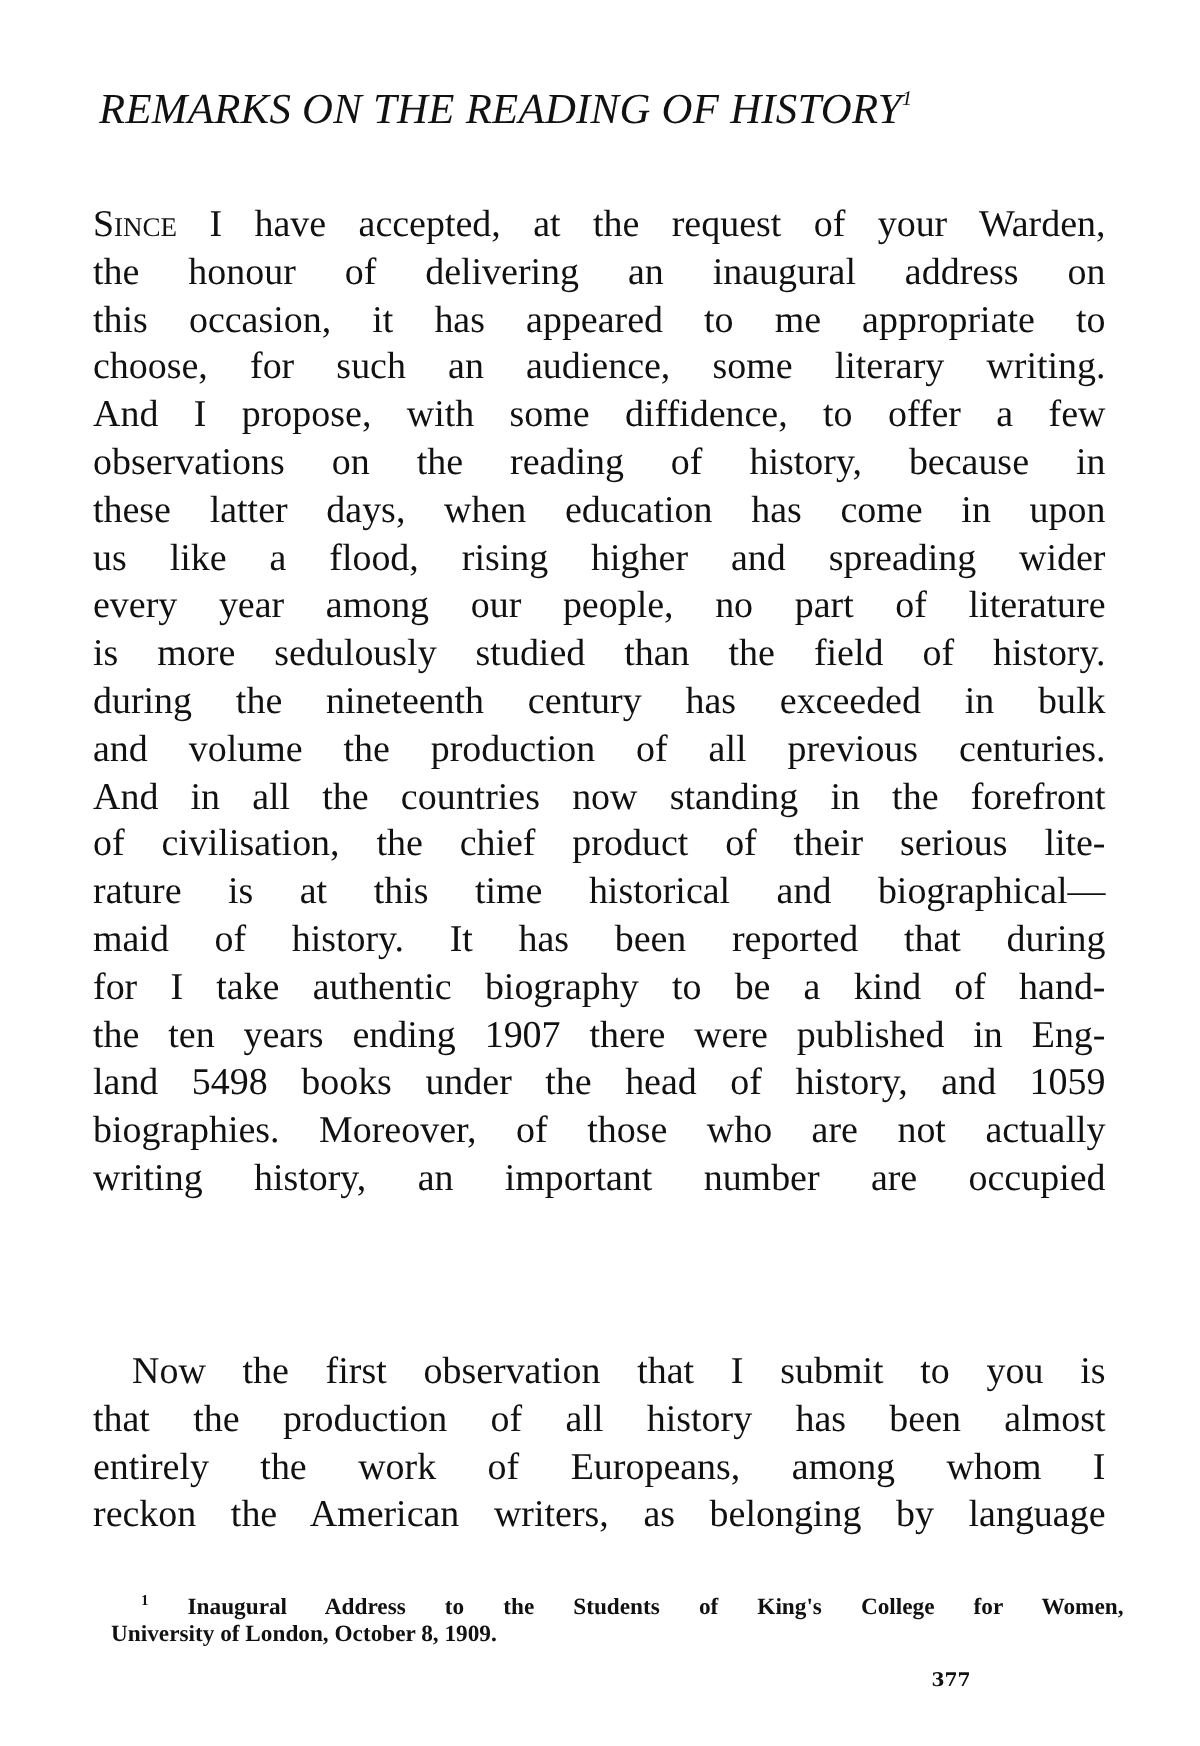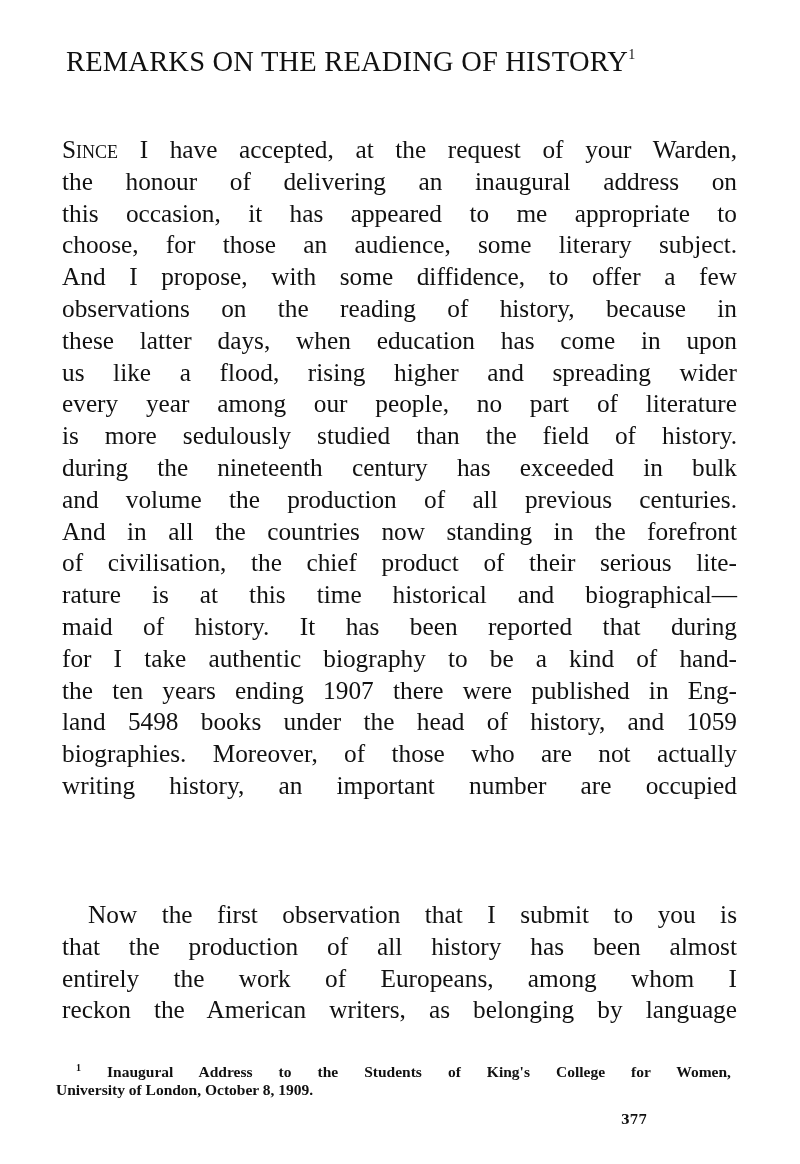--- a/index.html
+++ b/index.html
@@ -1,38 +1,38 @@
 <!DOCTYPE html>
 <html><head>
 <meta charset="utf-8">
 <style>
   html, body { margin: 0; padding: 0; background: #ffffff; }
   body { width: 800px; height: 1164px; position: relative; overflow: hidden; color: #111; font-family: "DejaVu Serif", serif; }
-  .title { position: absolute; left: 66px; top: 46px; width: 680px; font-family: "Liberation Serif", serif; font-size: 28.5px; letter-spacing: 0.2px; white-space: nowrap; }
+  .title { position: absolute; left: 66px; top: 58px; width: 680px; font-family: "Liberation Serif", serif; font-size: 28.5px; letter-spacing: 0.2px; white-space: nowrap; font-style: italic; }
   .title sup { font-size: 14px; vertical-align: 12px; }
   .para { position: absolute; left: 62px; width: 675px; font-family: "Liberation Serif", serif; font-size: 25.3px; line-height: 31.8px; }
   .line { display: block; white-space: nowrap; text-align: justify; text-align-last: justify; height: 31.8px; font-family: Liberation Serif, serif; }
   .line.last { text-align-last: left; }
   .sc { font-variant: small-caps; }
-  .fn { position: absolute; left: 56px; top: 1057px; width: 675px; font-family: "DejaVu Serif", serif; font-size: 15.5px; line-height: 22px; font-weight: bold; }
+  .fn { position: absolute; left: 74px; top: 1057px; width: 675px; font-family: "DejaVu Serif", serif; font-size: 15.5px; line-height: 22px; font-weight: bold; }
   .fn .line { height: 22px; }
   .pagenum { position: absolute; left: 621px; top: 1112px; font-family: "DejaVu Serif", serif; font-size: 12.5px; font-weight: bold; }
 </style>
 </head>
 <body>
 
 <div class="title">
   <span>REMARKS ON THE READING OF HISTORY</span><sup>1</sup>
 </div>
 
 <div class="para" style="top:134px;">
   <span class="line"><span class="sc">Since</span><span> I have accepted, at the request of your Warden,</span></span>
   <span class="line">the honour of delivering an inaugural address on</span>
   <span class="line">this occasion, it has appeared to me appropriate to</span>
-  <span class="line">choose, for those an audience, some literary subject.</span>
+  <span class="line">choose, for such an audience, some literary writing.</span>
   <span class="line">And I propose, with some diffidence, to offer a few</span>
   <span class="line">observations on the reading of history, because in</span>
   <span class="line">these latter days, when education has come in upon</span>
   <span class="line">us like a flood, rising higher and spreading wider</span>
   <span class="line">every year among our people, no part of literature</span>
   <span class="line">is more sedulously studied than the field of history.</span>
   <span class="line">during the nineteenth century has exceeded in bulk</span>
   <span class="line">and volume the production of all previous centuries.</span>
   <span class="line">And in all the countries now standing in the forefront</span>
   <span class="line">of civilisation, the chief product of their serious lite-</span>

